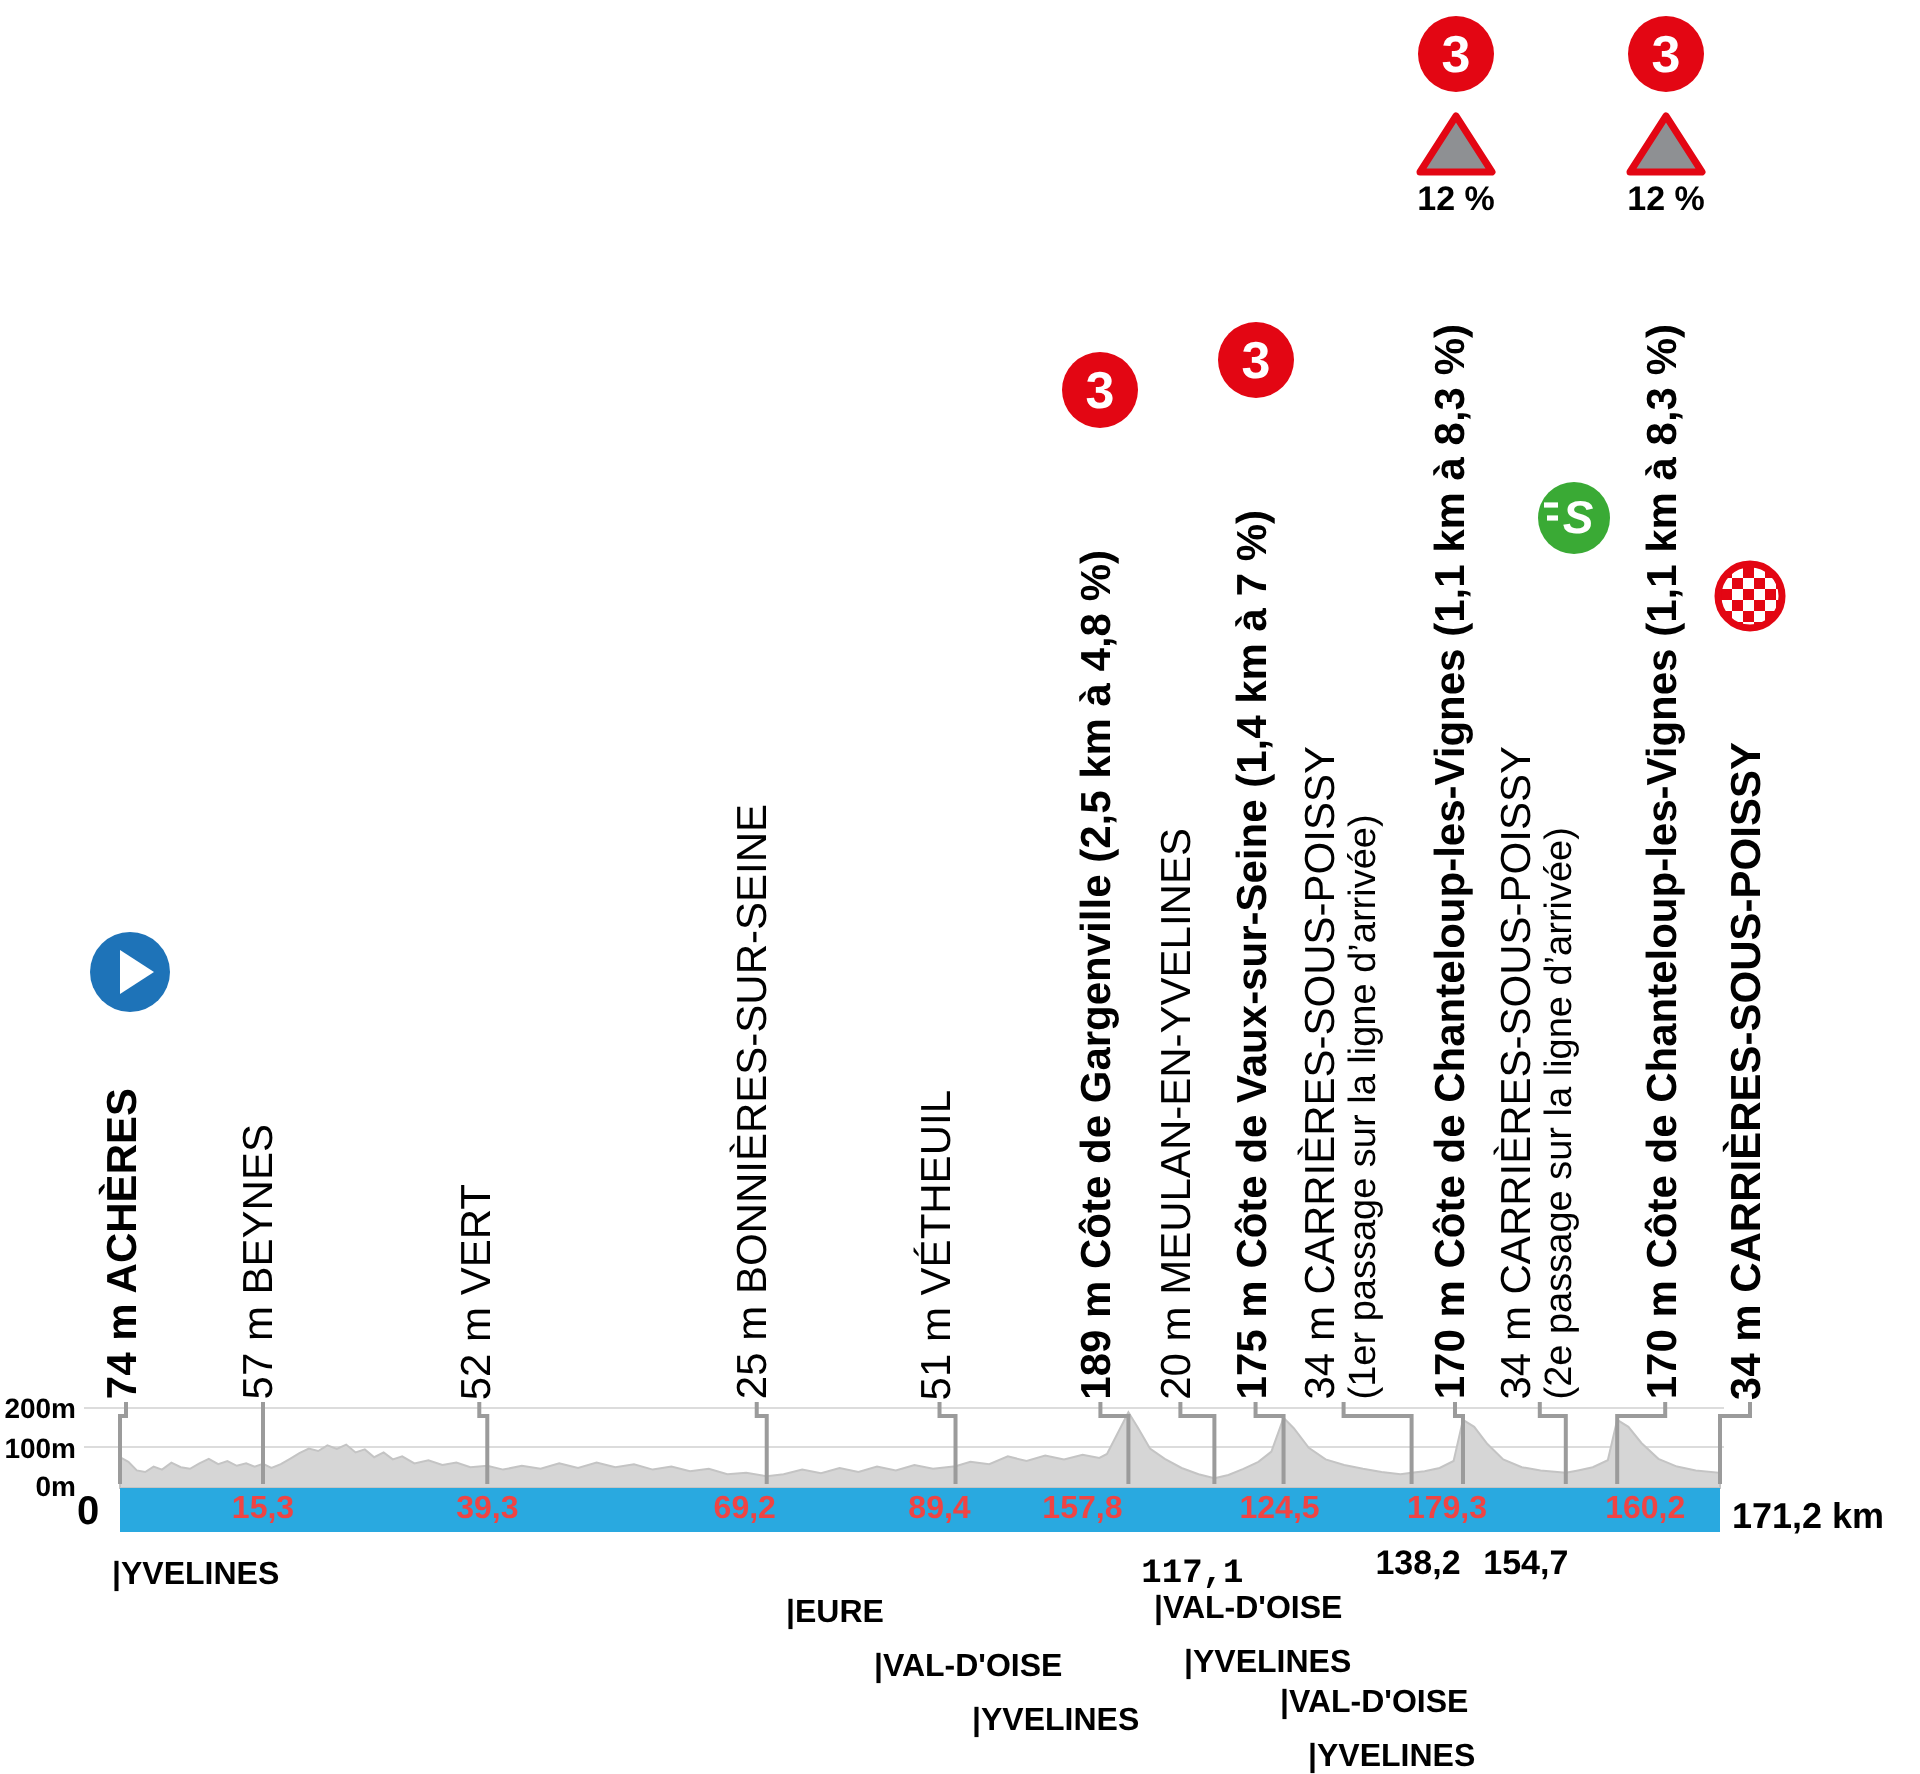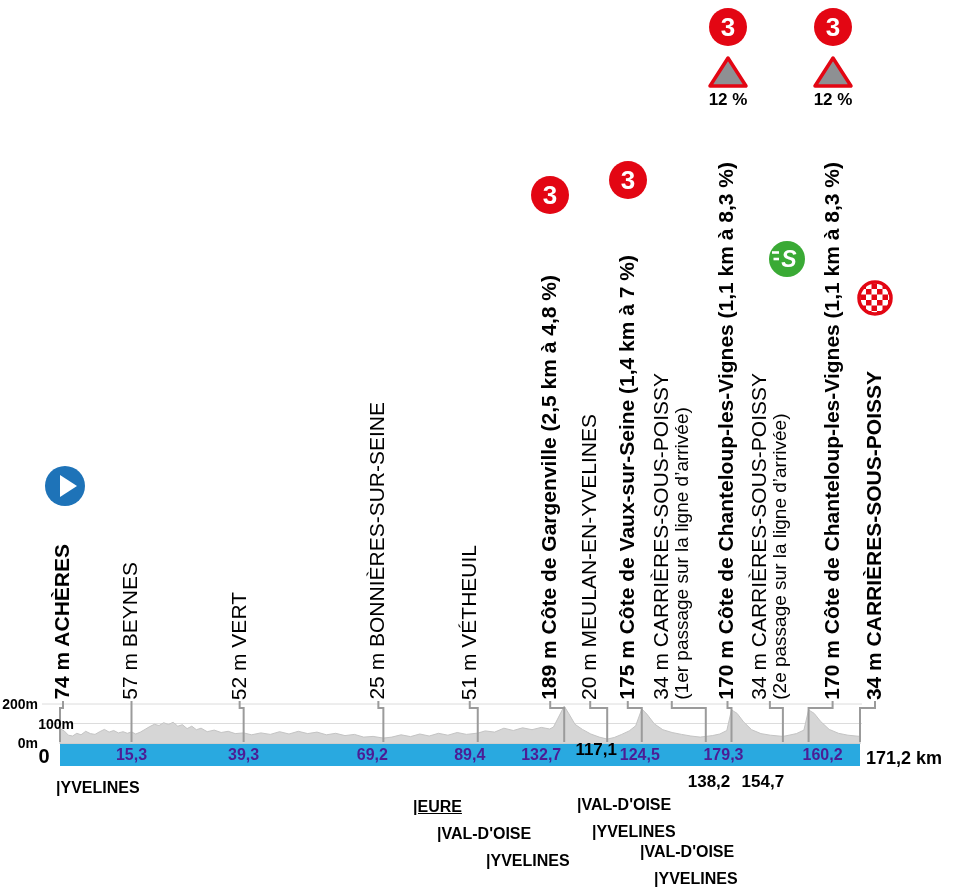--- a/index.html
+++ b/index.html
@@ -19,21 +19,21 @@
   .cat3 { position:absolute; width:38px; height:38px; border-radius:50%;
           background:var(--cat_red,#e30613); color:#fff; font-weight:700; font-size:26px;
           display:flex; align-items:center; justify-content:center; }
   .start-icon { position:absolute; width:40px; height:40px; border-radius:50%;
           background:var(--start_blue,#1e73b8); display:flex; align-items:center; justify-content:center; }
   .start-icon .play { width:0; height:0; border-left:17px solid #fff;
           border-top:11px solid transparent; border-bottom:11px solid transparent; margin-left:7px; }
   .pct { position:absolute; font-weight:700; font-size:17px; transform:translateX(-50%); }
 
   
-  .bar-num   { position:absolute; color:#4c1d95; font-weight:700; font-size:16px; transform:translateX(-50%); }
+  .bar-num   { position:absolute; color:#ef4444; font-weight:700; font-size:16px; transform:translateX(-50%); }
   .below-num { position:absolute; color:#000; font-weight:700; font-size:17px; transform:translateX(-50%); }
   .start-km  { position:absolute; color:#000; font-weight:700; font-size:20px; transform:translateX(-50%); }
   .total-km  { position:absolute; color:#000; font-weight:700; font-size:18px; white-space:nowrap; }
 
   .axis-lab { position:absolute; font-size:14px; font-weight:700; width:38px; text-align:right; }
   .dept { position:absolute; font-size:16px; font-weight:700; white-space:nowrap; }
 </style>
 </head>
 <body>
 
@@ -76,26 +76,26 @@
       <span>25 m BONNIÈRES-SUR-SEINE</span>
     </div>
     <div class="bar-num" style="left: 372.364px; top: 746px;">69,2</div>
     <div class="vlabel" style="left: 457.757px; bottom: 187px;">
       <span>51 m VÉTHEUIL</span>
     </div>
     <div class="bar-num" style="left: 469.757px; top: 746px; text-align: center;">89,4</div>
     <div class="vlabel bold" style="left: 538.206px; bottom: 187px;">
       <span>189 m Côte de Gargenville (2,5 km à 4,8 %)</span>
     </div>
-    <div class="bar-num" style="left: 541.206px; top: 746px;">132,7</div>
+    <div class="bar-num" style="left: 541.206px; top: 746px;">157,8</div>
     <div class="cat3" style="left: 531px; top: 176px;">3</div>
     <div class="vlabel" style="left: 578.196px; bottom: 187px;">
       <span>20 m MEULAN-EN-YVELINES</span>
     </div>
-    <div class="below-num" style="left: 596.196px; top: 740px;">117,1</div>
+    <div class="below-num" style="left: 596.196px; top: 778px; font-family: Liberation Mono, monospace;">117,1</div>
     <div class="vlabel bold" style="left: 615.776px; bottom: 187px;">
       <span>175 m Côte de Vaux-sur-Seine (1,4 km à 7 %)</span>
     </div>
     <div class="bar-num" style="left: 639.776px; top: 746px;">124,5</div>
     <div class="cat3" style="left: 609px; top: 161px;">3</div>
     <div class="vlabel" style="left: 649.794px; bottom: 187px;">
       <span>34 m CARRIÈRES-SOUS-POISSY</span>
       <span class="sub">(1er passage sur la ligne d’arrivée)</span>
     </div>
     <div class="below-num" style="left: 709px; top: 772px;">138,2</div>
@@ -137,23 +137,23 @@
         <pattern id="chk" x="0" y="0" width="11" height="11" patternUnits="userSpaceOnUse">
           <rect width="11" height="11" fill="#fff"></rect>
           <rect width="5.5" height="5.5" fill="#e30613"></rect>
           <rect x="5.5" y="5.5" width="5.5" height="5.5" fill="#e30613"></rect>
         </pattern>
       </defs>
       <circle cx="20" cy="20" r="16" fill="url(#chk)"></circle>
       <circle cx="20" cy="20" r="16" fill="none" stroke="#e30613" stroke-width="3.5"></circle>
     </svg>
     <div class="axis-lab" style="left: 0px; top: 696px;">200m</div>
-    <div class="axis-lab" style="left: 0px; top: 715.5px; margin-left: 36px;">100m</div>
+    <div class="axis-lab" style="left: 0px; top: 715.5px;">100m</div>
     <div class="axis-lab" style="left: 0px; top: 735px;">0m</div>
     <div class="dept" style="left: 56px; top: 779px;">|YVELINES</div>
-    <div class="dept" style="left: 413px; top: 798px; text-decoration: underline;">|EURE</div>
+    <div class="dept" style="left: 393px; top: 798px;">|EURE</div>
     <div class="dept" style="left: 437px; top: 825px;">|VAL-D'OISE</div>
     <div class="dept" style="left: 486px; top: 852px;">|YVELINES</div>
     <div class="dept" style="left: 577px; top: 796px;">|VAL-D'OISE</div>
     <div class="dept" style="left: 592px; top: 823px;">|YVELINES</div>
     <div class="dept" style="left: 640px; top: 843px;">|VAL-D'OISE</div>
     <div class="dept" style="left: 654px; top: 870px;">|YVELINES</div>
   </div>
 
 </body></html>

